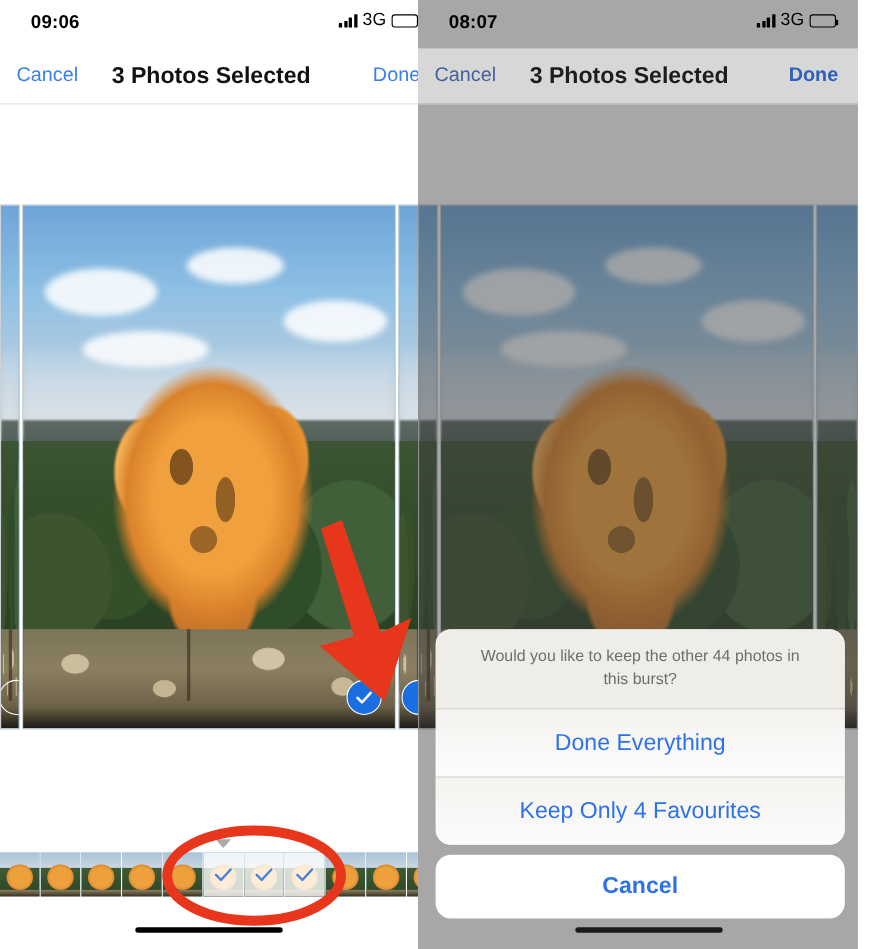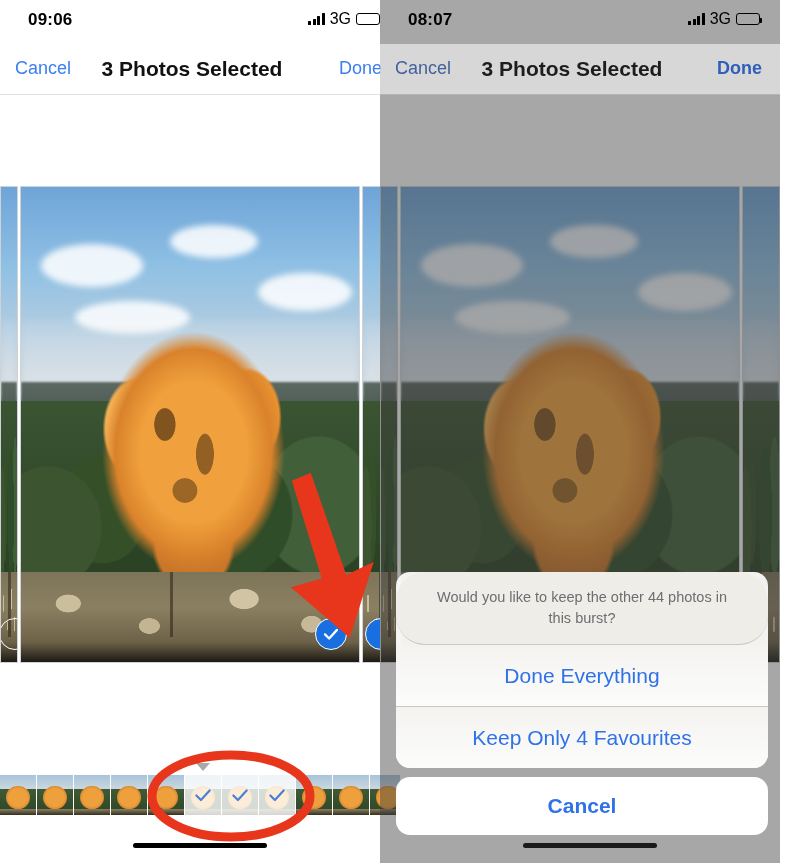--- a/index.html
+++ b/index.html
@@ -22,21 +22,21 @@
   }
 
   
   .panel {
     position: absolute;
     top: 0;
     height: 863px;
     background: #ffffff;
     overflow: hidden;
   }
-  .panel-left  { left: 0;     width: 380px; padding-left: 20px; }
+  .panel-left  { left: 0;     width: 380px; }
   .panel-right { left: 380px; width: 420px; }
 
   .panel-right .screen-inner { width: 400px; }
   .panel-right .filler-right {
     position: absolute; left: 400px; top: 0;
     width: 20px; height: 863px; background: #ffffff;
   }
 
   
   .scrim {
@@ -272,21 +272,20 @@
     background: rgba(249,249,248,0.96);
     box-shadow: 0 0 0.5px rgba(0,0,0,0.15);
   }
   .sheet-msg {
     padding: 15px 28px 15px;
     text-align: center;
     font-size: 14.5px; line-height: 1.45;
     color: #6d6d72;
     background: rgba(238,236,231,0.97);
     border-bottom: 1px solid #c9c8c6;
-    border-radius: 29px;
   }
   .sheet-btn {
     height: 61px;
     display: flex; align-items: center; justify-content: center;
     font-size: 21px; color: #2f72e8;
     background: linear-gradient(to bottom, rgba(244,243,240,0.97), rgba(252,252,251,0.98));
     border-bottom: 1px solid #c9c8c6;
   }
   .sheet-btn:last-child { border-bottom: none; }
   .sheet-cancel-group {

